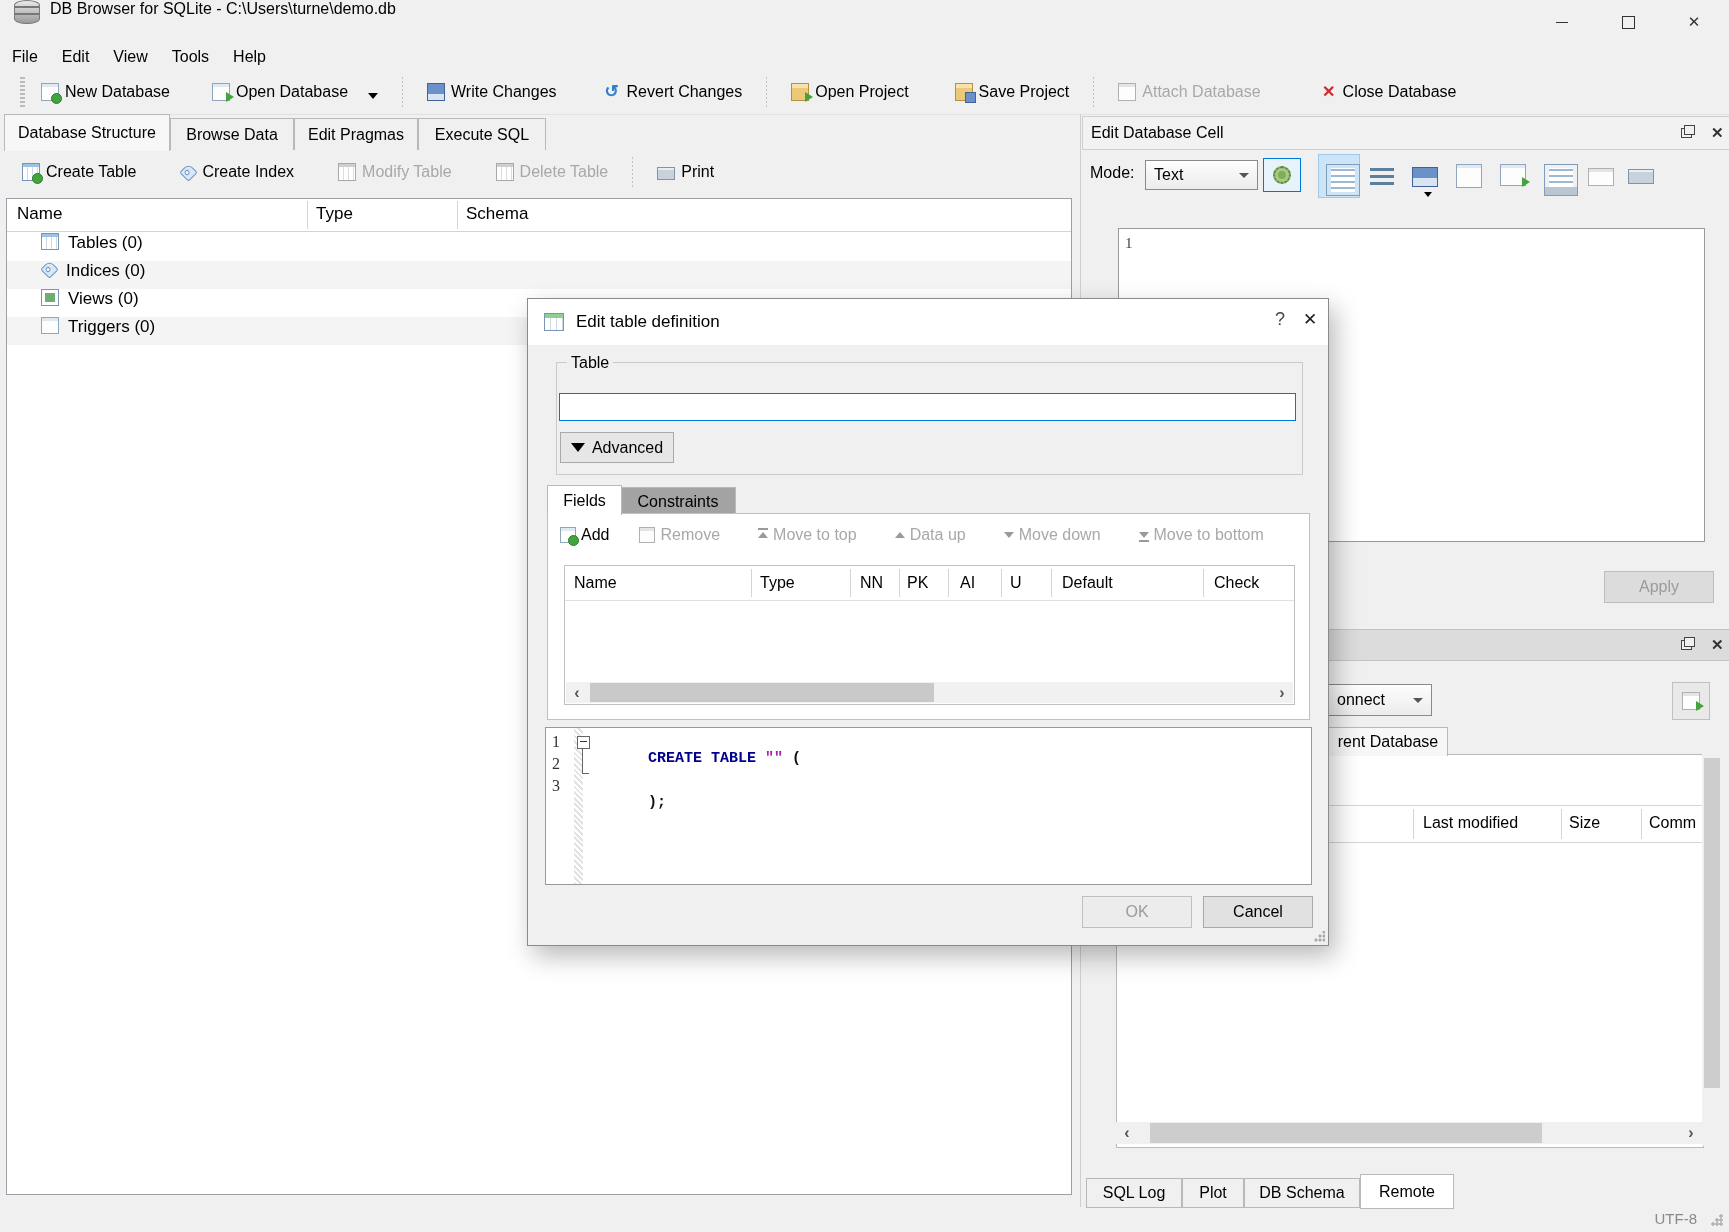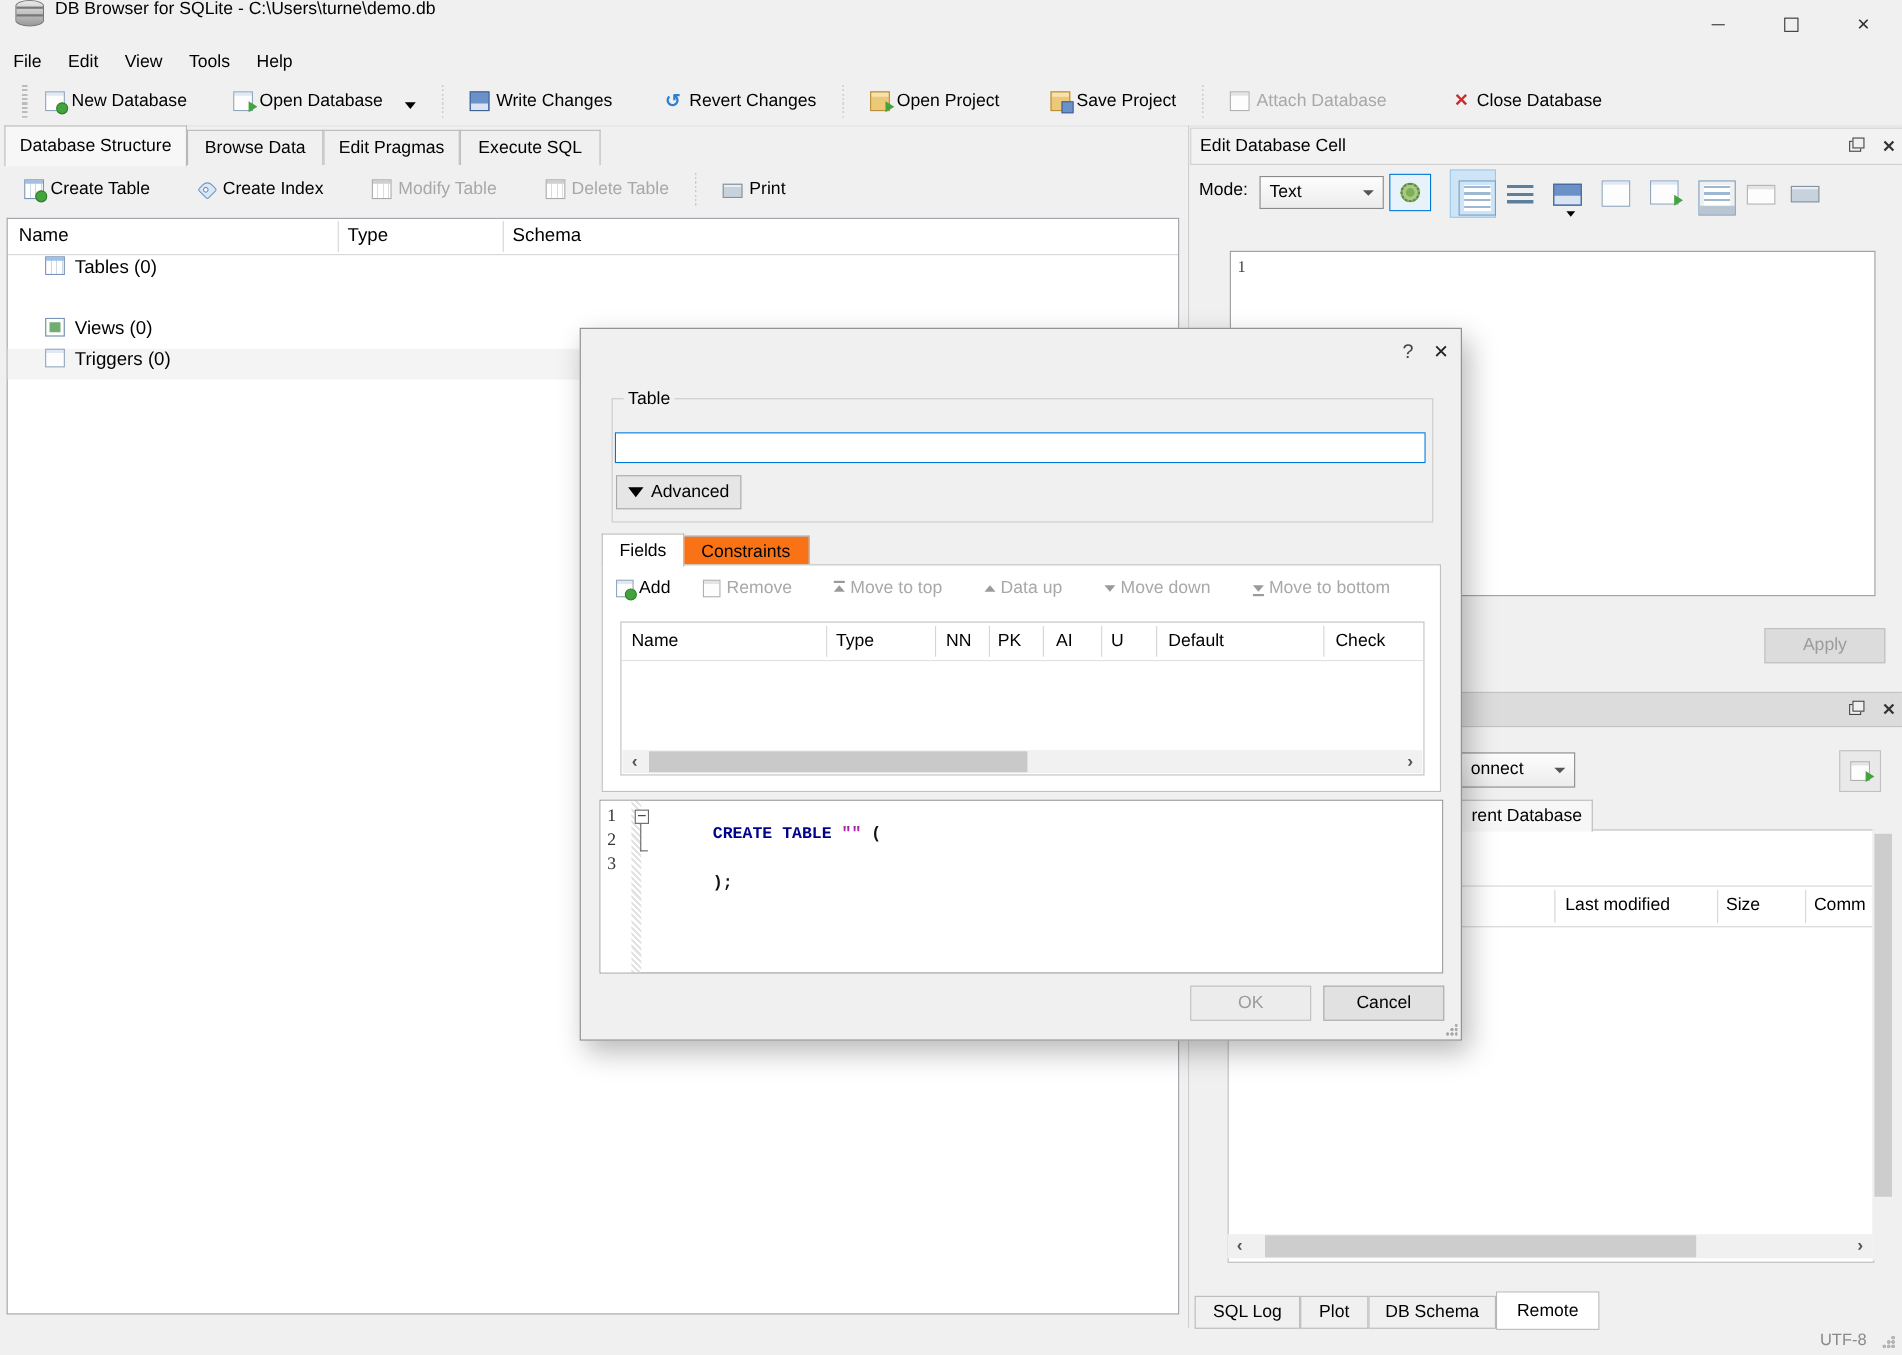--- a/index.html
+++ b/index.html
@@ -111,21 +111,21 @@
   .dlg-titlebar{position:absolute;left:0;top:0;width:100%;height:46px;background:#fff;display:flex;align-items:center}
   .dlg-title{margin-left:12px;font-size:17px}
   .dlg-ic{width:18px;height:16px;margin-left:16px;background:#fff;border:1px solid #7a93b8;box-shadow:inset 0 4px 0 #8fd08a;background-image:repeating-linear-gradient(to right,transparent 0 5px,#cdd9e6 5px 6px);position:relative}
   .dlg-help{position:absolute;left:738px;top:10px;width:28px;height:26px;text-align:center;font-size:18px;color:#444}
   .dlg-close{position:absolute;left:768px;top:10px;width:28px;height:26px;text-align:center;font-size:17px;color:#222}
   .groupbox{position:absolute;left:28px;top:63px;width:745px;height:111px;border:1px solid #cbcbcb}
   .gb-label{position:absolute;left:10px;top:-9px;background:#f0f0f0;padding:0 4px;font-size:16px}
   .tbl-input{position:absolute;left:31px;top:94px;width:737px;height:28px;background:#fff;border:1px solid #0078d7;font-size:15px;outline:none;box-sizing:border-box;font-family:"Liberation Sans",sans-serif}
   .advbtn{position:absolute;left:32px;top:133px;width:112px;height:29px;background:#e6e6e6;border:1px solid #a9a9a9;display:flex;align-items:center;justify-content:center;gap:7px;font-size:16px}
   .advbtn .tri{width:0;height:0;border-left:7px solid transparent;border-right:7px solid transparent;border-top:9px solid #000}
-  .dtab{position:absolute;height:27px;display:flex;align-items:center;justify-content:center;font-size:16px;background:#f97316;border:1px solid #b9b9b9;border-bottom:none}
+  .dtab{position:absolute;height:27px;display:flex;align-items:center;justify-content:center;font-size:16px;background:#a3a3a3;border:1px solid #b9b9b9;border-bottom:none}
   .dtab.active{background:#fff;height:29px;z-index:2}
   .dtabpanel{position:absolute;left:19px;top:214px;width:761px;height:205px;background:#fff;border:1px solid #c0c0c0}
   .fbar{position:absolute;left:4px;top:6px;width:750px;height:30px;display:flex;align-items:center;font-size:16px}
   .fbtn{display:flex;align-items:center;gap:5px;padding:4px 8px;white-space:nowrap}
   .mv-ic{width:0;height:0;border-left:5px solid transparent;border-right:5px solid transparent;display:inline-block}
   .mv-up{border-bottom:6px solid #9a9a9a}.mv-down{border-top:6px solid #9a9a9a}
   .mv-bar{position:relative}
   .mv-bar::after{content:"";position:absolute;left:-5px;width:10px;height:2px;background:#9a9a9a}
   .mv-bar.top::after{top:-4px}.mv-bar.bot::after{bottom:-4px}
   .ftable{position:absolute;left:16px;top:51px;width:729px;height:138px;border:1px solid #c0c0c0;background:#fff}
@@ -260,20 +260,27 @@
     <span class="col" style="left:309px">Type</span>
     <span class="col" style="left:459px">Schema</span>
     <span class="tree-hdiv" style="left:300px"></span>
     <span class="tree-hdiv" style="left:450px"></span>
   </div>
   <div class="trow" style="top:34px">
     <span class="indent"></span>
       <span class="ti ic-grid"></span>
     <span>Tables (0)</span>
   </div>
+  <div class="trow alt" style="top:62px">
+    <span class="indent"></span>
+      <span class="ti">
+        <span class="ic-tag" style="position:absolute"></span>
+      </span>
+    <span>Indices (0)</span>
+  </div>
   <div class="trow" style="top:90px">
     <span class="ti" style="margin-left:34px;background:#fff;border:1px solid #7a93b8;box-shadow:inset 0 0 0 3px #fff, inset 0 0 0 8px #6fae6f"></span>
     <span>Views (0)</span>
   </div>
   <div class="trow alt" style="top:118px">
     <span class="ti ic-page" style="margin-left:34px"></span>
     <span>Triggers (0)</span>
   </div>
 </div>
 
@@ -346,20 +353,24 @@
 <div class="btab" style="left:1182px;width:60px">Plot</div>
 <div class="btab" style="left:1244px;width:114px">DB Schema</div>
 <div class="btab active" style="left:1360px;width:92px">Remote</div>
 
 <div class="abs statusbar">
   <span class="enc">UTF-8</span>
   <span class="gripdots"></span>
 </div>
 
 <div class="abs dialog">
+  <div class="dlg-titlebar">
+    <span class="dlg-ic"></span>
+    <span class="dlg-title">Edit table definition</span>
+  </div>
   <div class="dlg-help">?</div>
   <div class="dlg-close">✕</div>
 
   <div class="groupbox">
     <span class="gb-label">Table</span>
   </div>
   <input class="tbl-input" type="text" value="" style="">
   <div class="advbtn">
     <span class="tri"></span>
     <span>Advanced</span>

